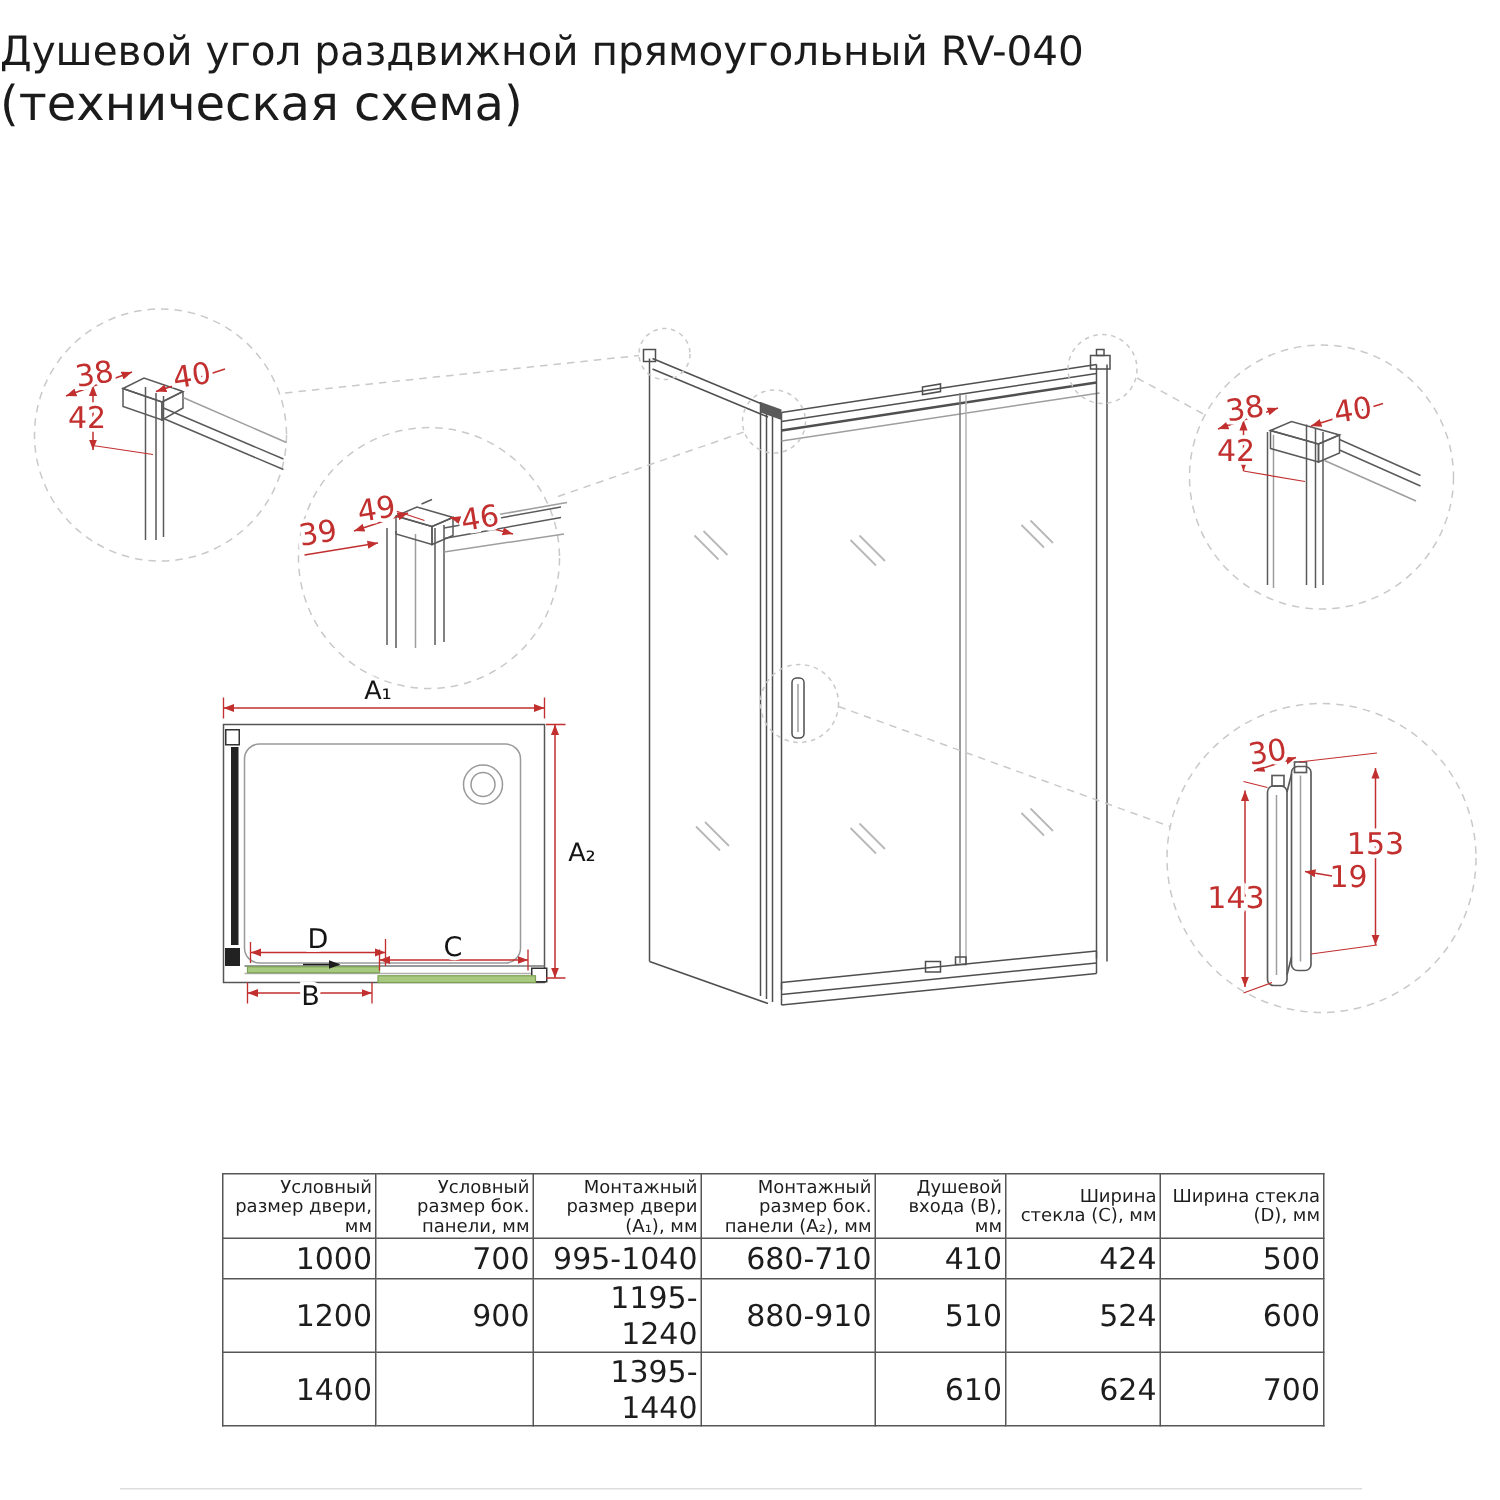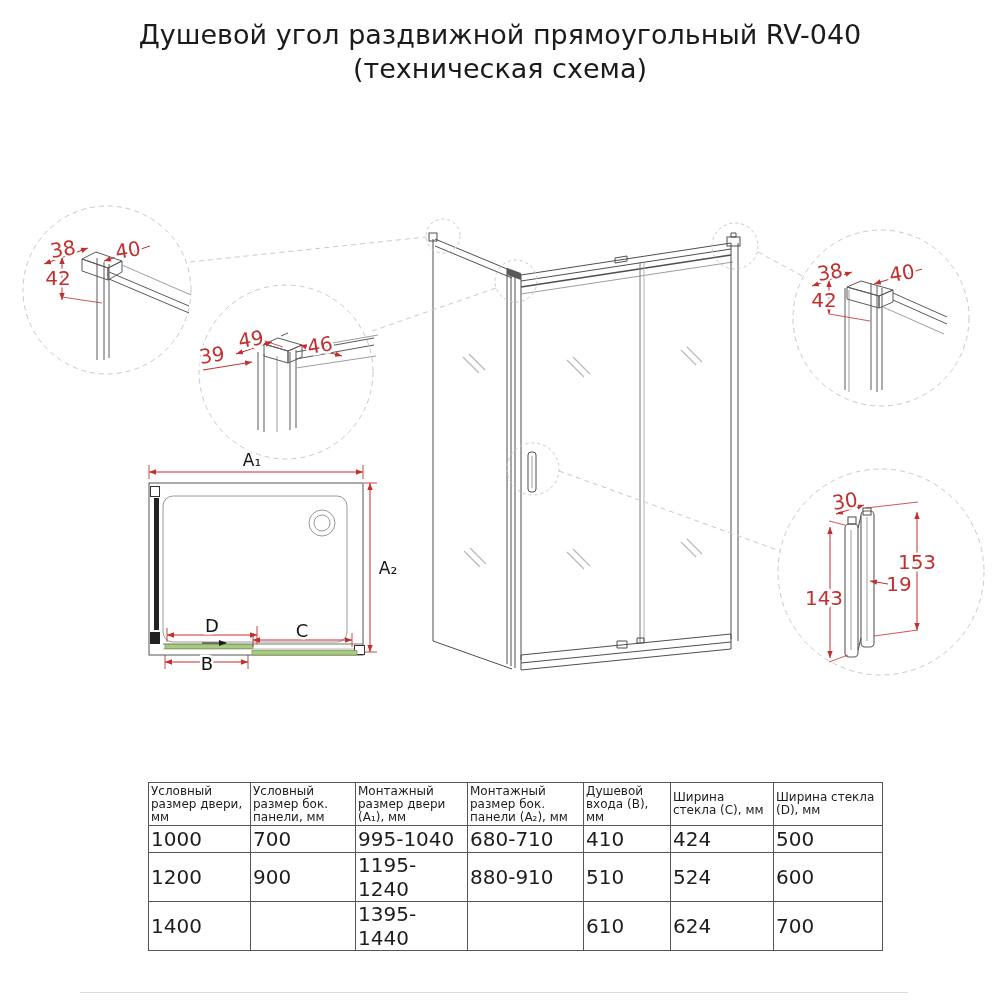--- a/index.html
+++ b/index.html
@@ -1,26 +1,26 @@
 <!DOCTYPE html>
 <html><head>
 <meta charset="utf-8">
 <style>
   html,body{margin:0;padding:0;background:#fff;}
   .page{position:relative;width:1000px;height:1000px;background:#fff;overflow:hidden;
         font-family:"DejaVu Sans",sans-serif;}
-  .title{position:absolute;left:0;top:18px;width:1000px;text-align:center;color:#1b1b1b;}
+  .title{position:absolute;left:0;top:18px;width:1000px;color:#1b1b1b;}
   .title .l1{font-size:27px;line-height:34px;}
-  .title .l2{font-size:27px;line-height:34px;}
+  .title .l2{font-size:32px;line-height:34px;}
   svg text{font-family:"DejaVu Sans",sans-serif;}
   .dim{fill:#c22f2f;font-size:20px;text-anchor:middle;paint-order:stroke;stroke:#fff;stroke-width:5px;font-weight:400;}
   .plabel{fill:#141414;font-size:18px;text-anchor:middle;paint-order:stroke;stroke:#fff;stroke-width:5px;}
   .alabel{fill:#141414;font-size:17px;text-anchor:middle;paint-order:stroke;stroke:#fff;stroke-width:4px;}
   .tbl{position:absolute;left:148px;top:782px;width:734px;border-collapse:collapse;table-layout:fixed;}
-  .tbl th,.tbl td{border:1px solid #565656;text-align:left;vertical-align:middle;color:#1d1d1d;}
+  .tbl th,.tbl td{border:1px solid #565656;text-align:right;vertical-align:middle;color:#1d1d1d;}
   .tbl th{font-size:12px;font-weight:400;line-height:13px;height:40px;padding:1px 2px;}
   .tbl td{font-size:20px;height:26px;padding:0 2px;}
   .bottom-rule{position:absolute;left:80px;top:992px;width:828px;height:1px;background:#dcdcdc;}
 </style>
 </head>
 <body>
 
 <div class="page">
 
   <div class="title">

